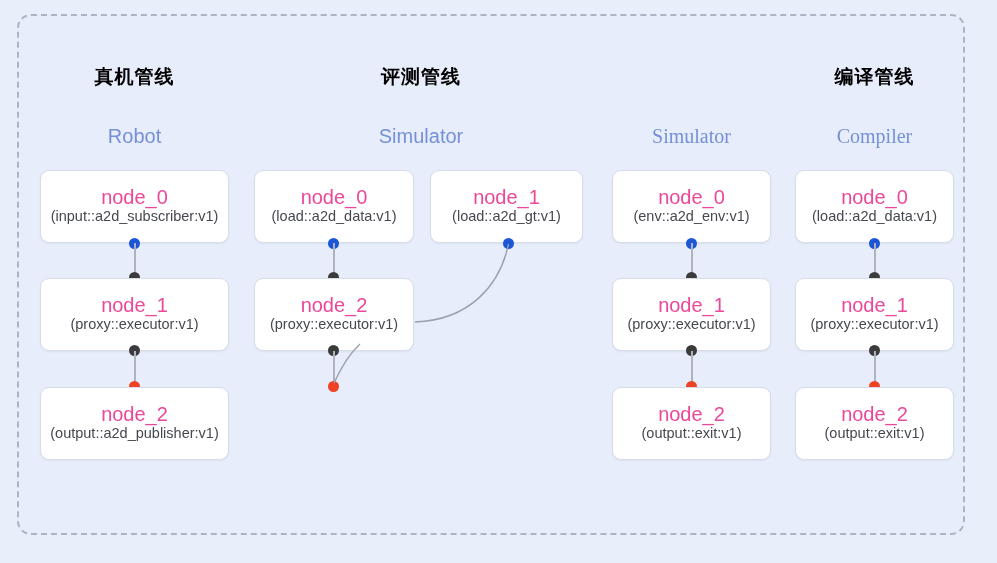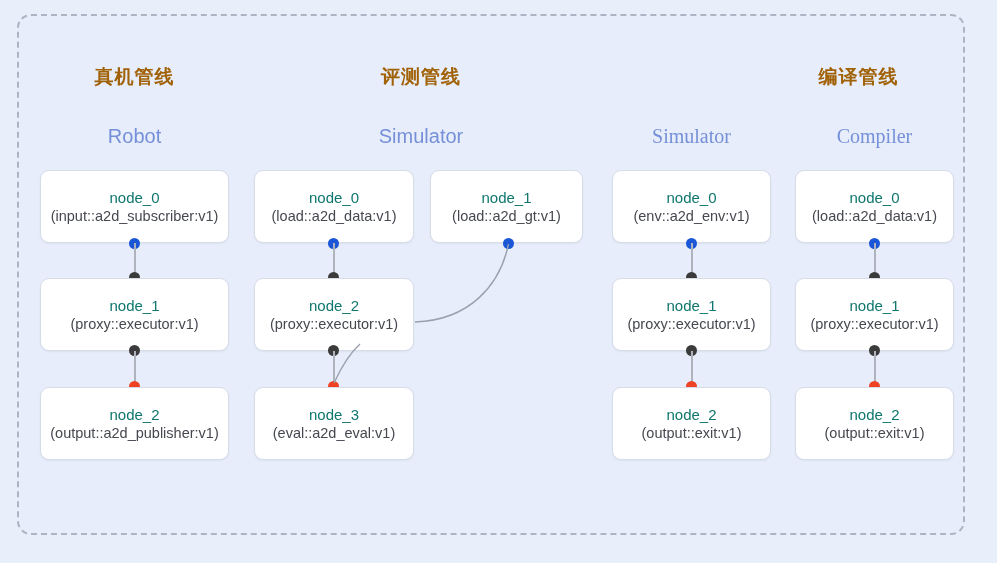--- a/index.html
+++ b/index.html
@@ -17,21 +17,21 @@
     width:948px;height:521px;
     border:2px dashed #adb5c4;
     border-radius:14px;
     background:#e7edfa;
     box-sizing:border-box;
   }
 
   .col-title{
     position:absolute;
     text-align:center;
-    color:#a16207;
+    color:#000000;
     font-size:19px;
     font-weight:bold;
     letter-spacing:1px;
     white-space:nowrap;
   }
   .col-sub{
     position:absolute;
     text-align:center;
     color:#7590d8;
     font-size:20px;
@@ -45,22 +45,22 @@
     border:1px solid #d6dce8;
     border-radius:9px;
     box-sizing:border-box;
     display:flex;
     flex-direction:column;
     align-items:center;
     justify-content:center;
     box-shadow:0 1px 2px rgba(40,50,80,0.06);
   }
   .node .n-name{
-    font-size:15px;
-    color:#0f766e;
+    font-size:20px;
+    color:#ec4899;
     line-height:19px;
     white-space:nowrap;
   }
   .node .n-type{
     font-size:14.5px;
     color:#45484f;
     line-height:19px;
     white-space:nowrap;
   }
 
@@ -135,24 +135,20 @@
   <div class="port blue" style="left:503px;top:238px;"></div>
 
   <div class="node" style="left:254px;top:278px;width:160px;height:73px;">
     <div class="n-name">node_2</div>
     <div class="n-type">(proxy::executor:v1)</div>
   </div>
   <div class="port black" style="left:328px;top:345px;"></div>
   <div class="link" style="left:332.5px;top:351px;height:35px;"></div>
   <div class="port red" style="left:328px;top:381px;"></div>
 
-  <div class="node" style="left:254px;top:387px;width:160px;height:73px;">
-    <div class="n-name">node_3</div>
-    <div class="n-type">(eval::a2d_eval:v1)</div>
-  </div>
 
   <div class="col-sub" style="left:612px;top:125px;width:159px;font-family:Liberation Serif, serif;">Simulator</div>
 
   <div class="node" style="left:612px;top:170px;width:159px;height:73px;">
     <div class="n-name">node_0</div>
     <div class="n-type">(env::a2d_env:v1)</div>
   </div>
   <div class="port blue" style="left:686px;top:238px;"></div>
   <div class="link" style="left:690.5px;top:243px;height:35px;"></div>
   <div class="port black" style="left:686px;top:272px;"></div>
@@ -163,21 +159,21 @@
   </div>
   <div class="port black" style="left:686px;top:345px;"></div>
   <div class="link" style="left:690.5px;top:351px;height:35px;"></div>
   <div class="port red" style="left:686px;top:381px;"></div>
 
   <div class="node" style="left:612px;top:387px;width:159px;height:73px;">
     <div class="n-name">node_2</div>
     <div class="n-type">(output::exit:v1)</div>
   </div>
 
-  <div class="col-title" style="left:779px;top:64px;width:159px;">编译管线</div>
+  <div class="col-title" style="left:795px;top:64px;width:159px;">编译管线</div>
   <div class="col-sub" style="left:795px;top:125px;width:159px;font-family:Liberation Serif, serif;">Compiler</div>
 
   <div class="node" style="left:795px;top:170px;width:159px;height:73px;">
     <div class="n-name">node_0</div>
     <div class="n-type">(load::a2d_data:v1)</div>
   </div>
   <div class="port blue" style="left:869px;top:238px;"></div>
   <div class="link" style="left:873.5px;top:243px;height:35px;"></div>
   <div class="port black" style="left:869px;top:272px;"></div>
 

